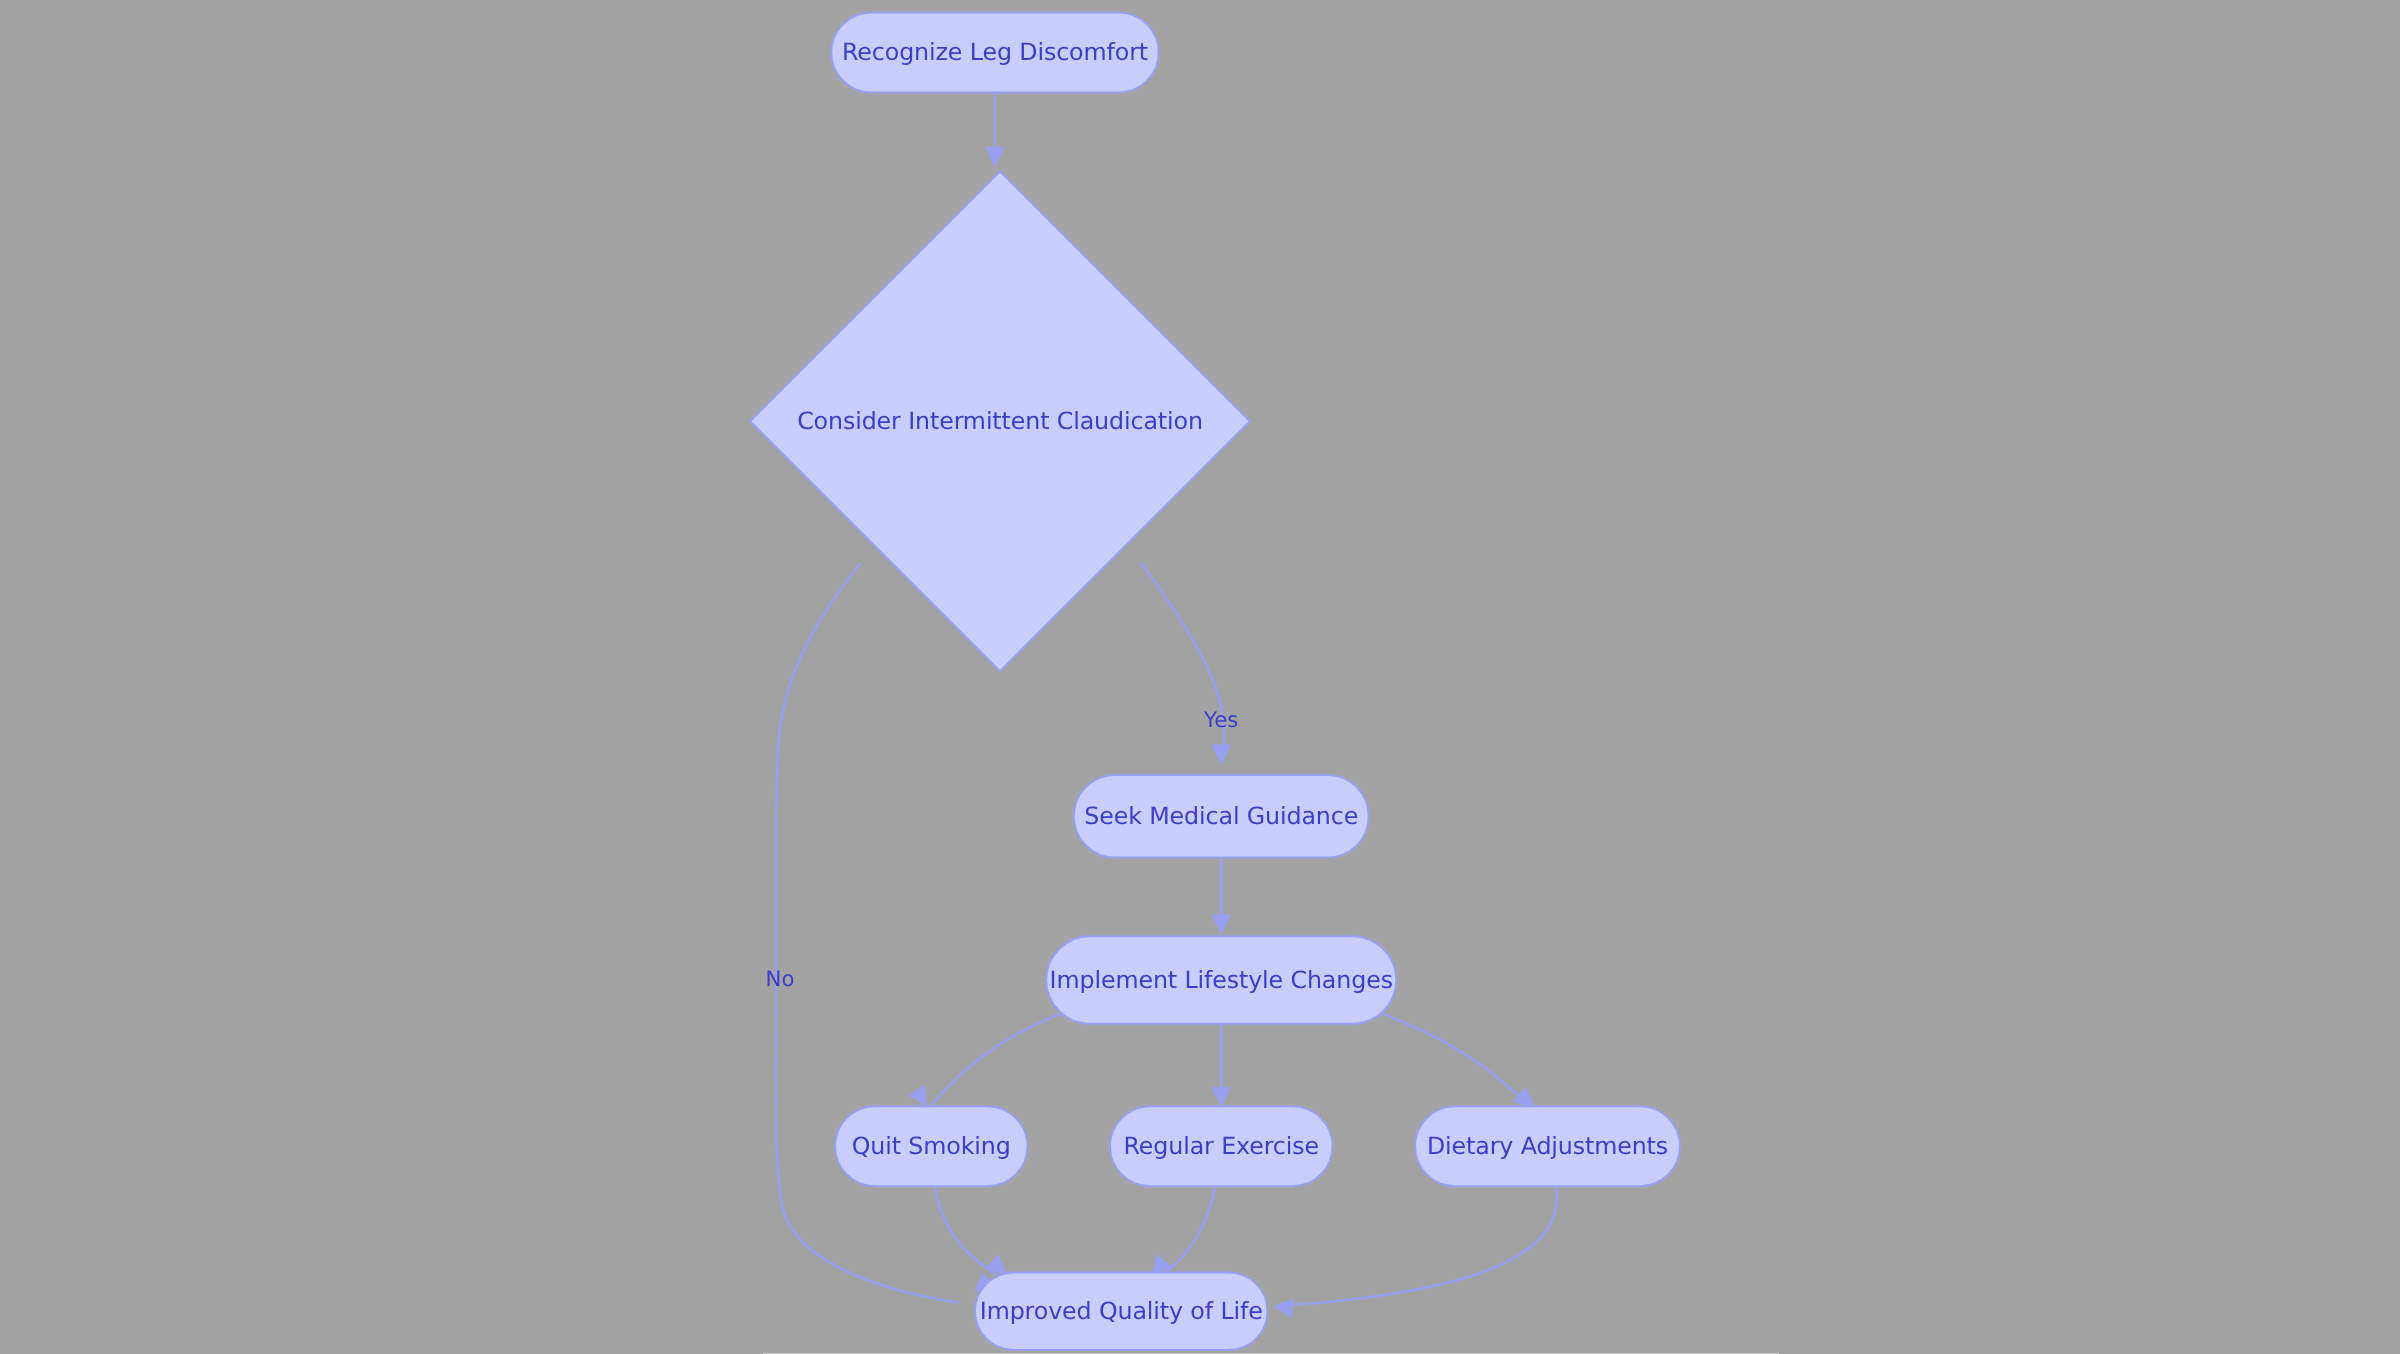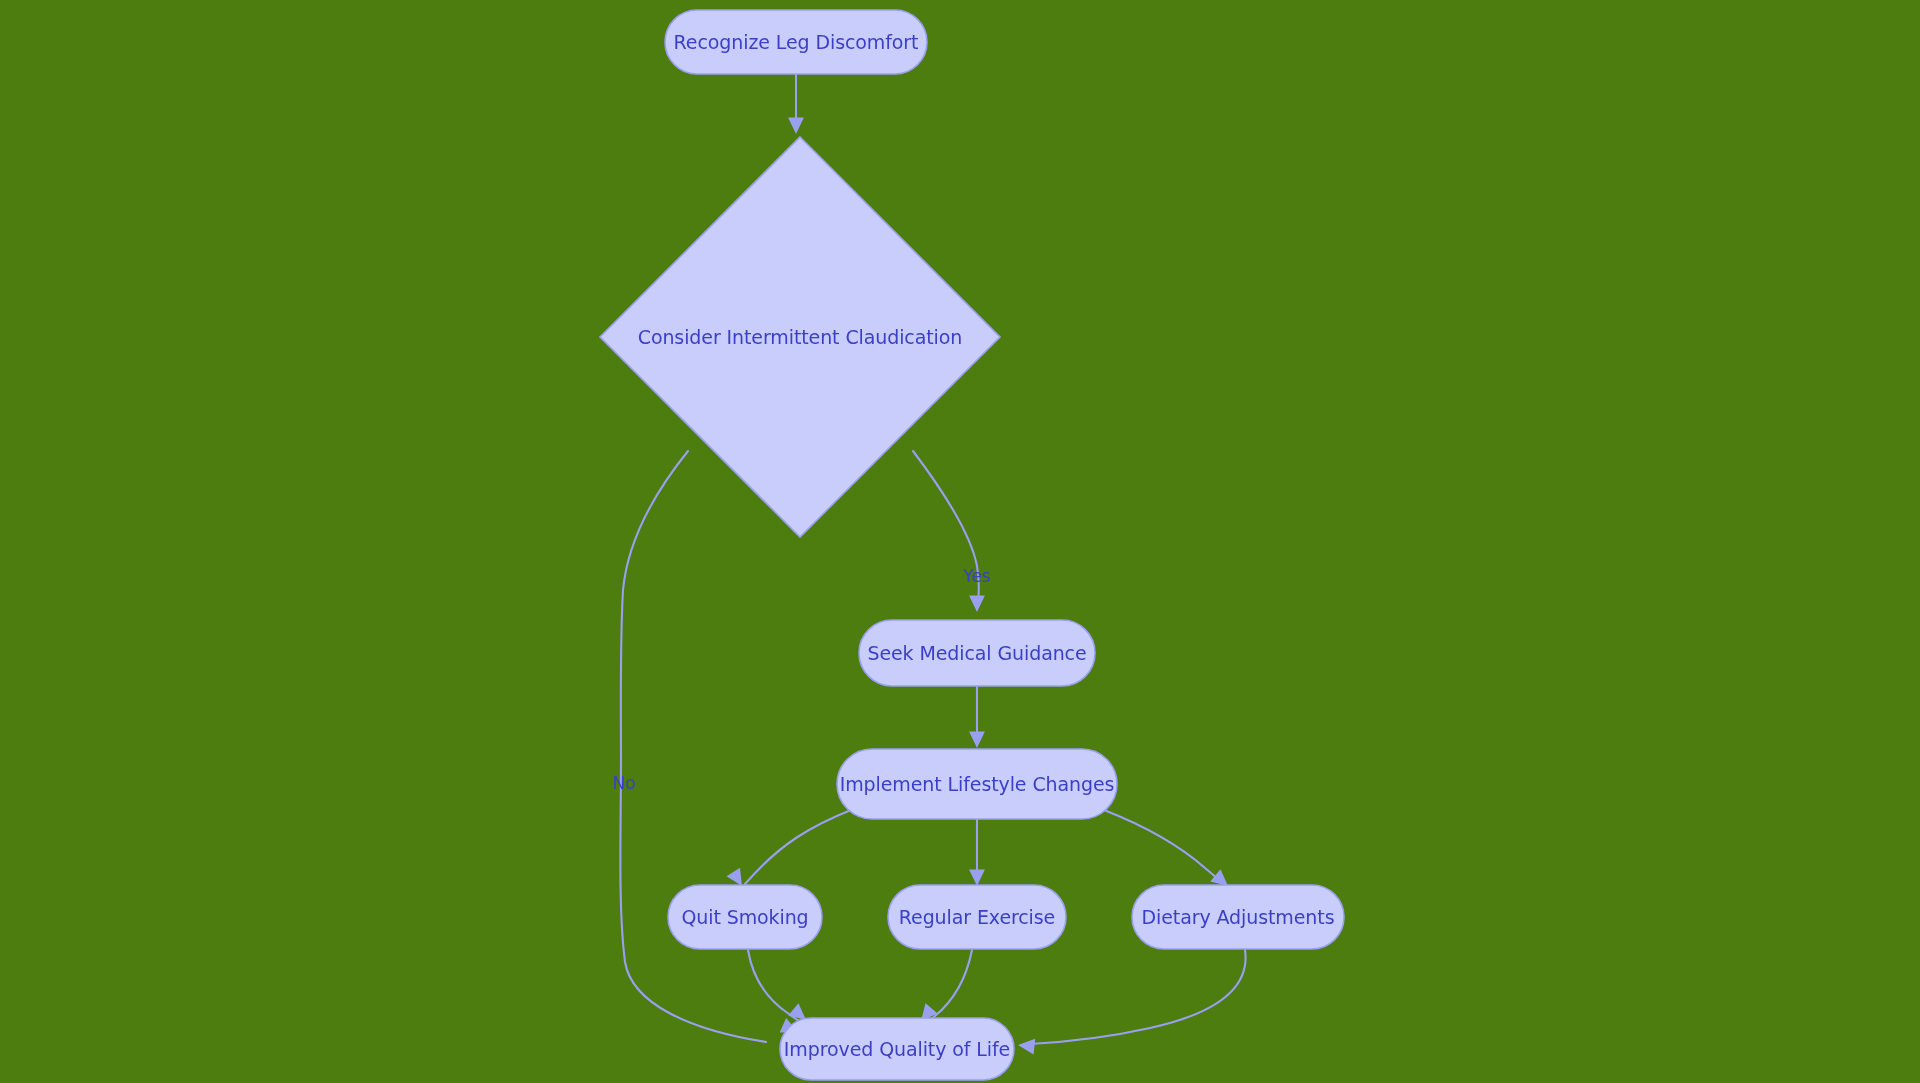--- a/index.html
+++ b/index.html
@@ -8,21 +8,21 @@
     padding: 0;
     background: #ffffff;
   }
   body {
     font-family: "DejaVu Sans", "Liberation Sans", sans-serif;
   }
   #canvas {
     position: relative;
     width: 1920px;
     height: 1083px;
-    background: #4d7c0f;
+    background: #a3a3a3;
     overflow: hidden;
   }
   #flow-svg {
     position: absolute;
     left: 0;
     top: 0;
     width: 1920px;
     height: 1083px;
   }
   .node-shape {

